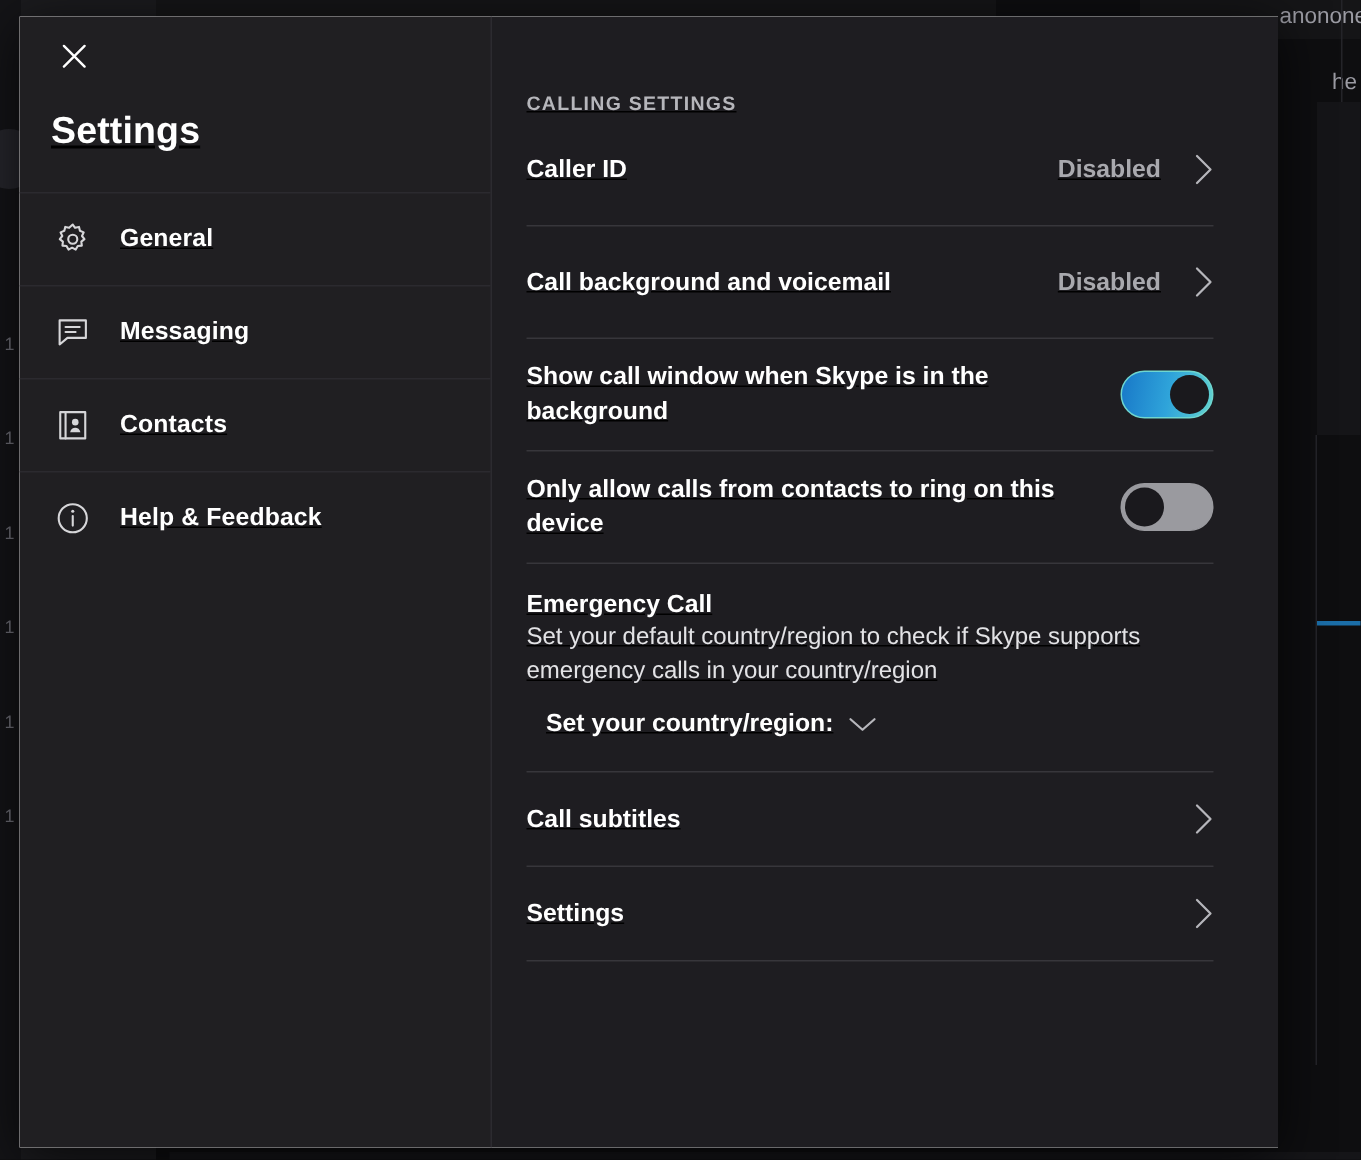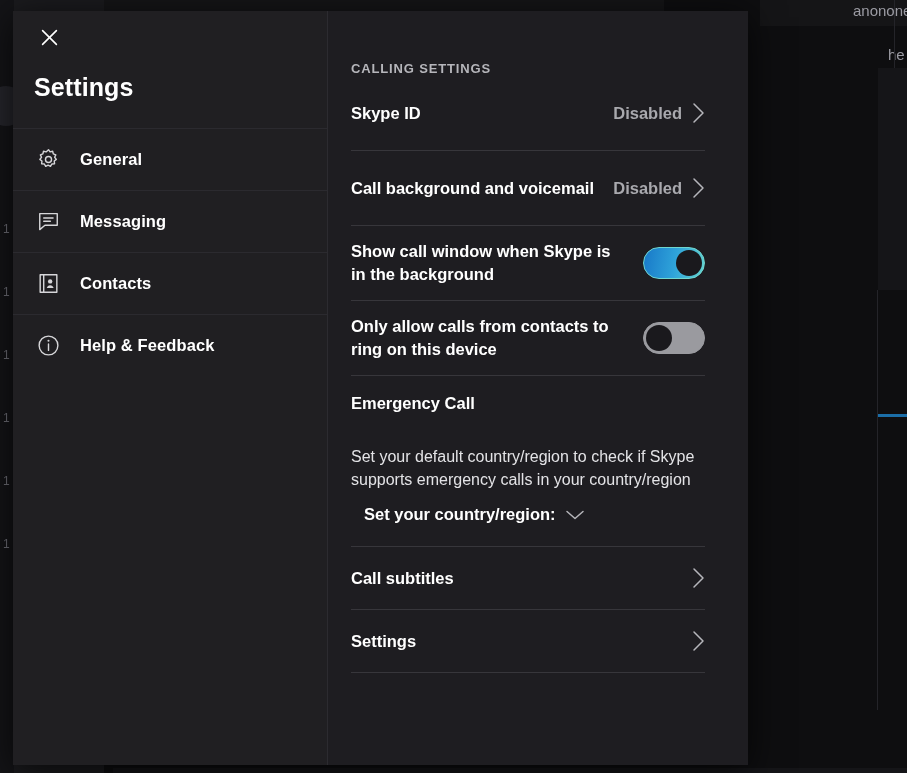--- a/index.html
+++ b/index.html
@@ -91,26 +91,27 @@
   .bg-card {
     position: absolute;
     background: #151518;
   }
 
   
   #settings-modal {
     position: absolute;
     left: 13px;
     top: 11px;
-    width: 735px;
+    width: 839px;
     height: 754px;
     display: flex;
     background: #ffffff;
     box-shadow: 0 6px 34px rgba(0,0,0,.72);
     overflow: hidden;
+    text-decoration: underline;
   }
 
   
   #settings-sidebar {
     width: 315px;
     flex: 0 0 315px;
     background: #201f22;
     border-right: 1px solid #2c2b30;
     display: flex;
     flex-direction: column;
@@ -197,21 +198,21 @@
   .pref-label {
     font-size: 16.5px;
     font-weight: bold;
     color: #ffffff;
     line-height: 1.38;
     max-width: 365px;
   }
   .pref-right {
     display: flex;
     align-items: center;
-    gap: 10px;
+    gap: 22px;
     flex: 0 0 auto;
   }
   .pref-value {
     font-size: 16.5px;
     font-weight: bold;
     color: #a9a9ae;
   }
   .chev-right { color: #b6b6bb; display: block; }
 
   
@@ -243,21 +244,21 @@
 
   
   #emergency-block {
     padding: 18px 0 20px 0;
     border-bottom: 1px solid #37363b;
   }
   #emergency-title {
     font-size: 16.5px;
     font-weight: bold;
     color: #ffffff;
-    margin-bottom: 32px;
+    margin-bottom: 0;
   }
   #emergency-desc {
     font-size: 16px;
     color: #e3e3e6;
     line-height: 1.45;
     max-width: 505px;
     font-weight: normal;
   }
   #country-picker {
     display: flex;
@@ -376,21 +377,21 @@
       <span class="sidebar-label">Help &amp; Feedback</span>
     </div>
 
   </div>
 
   <div id="settings-content">
 
     <div id="content-heading">CALLING SETTINGS</div>
 
     <div class="pref-row first">
-      <div class="pref-label">Skype ID</div>
+      <div class="pref-label">Caller ID</div>
       <div class="pref-right">
         <span class="pref-value">Disabled</span>
         <span>
           <svg class="chev-right" width="13" height="22" viewBox="0 0 13 22" fill="none" stroke="#b6b6bb" stroke-width="1.5" stroke-linecap="round" stroke-linejoin="round">
             <path d="M2 2 L11 11 L2 20"></path>
           </svg>
         </span>
       </div>
     </div>
 

